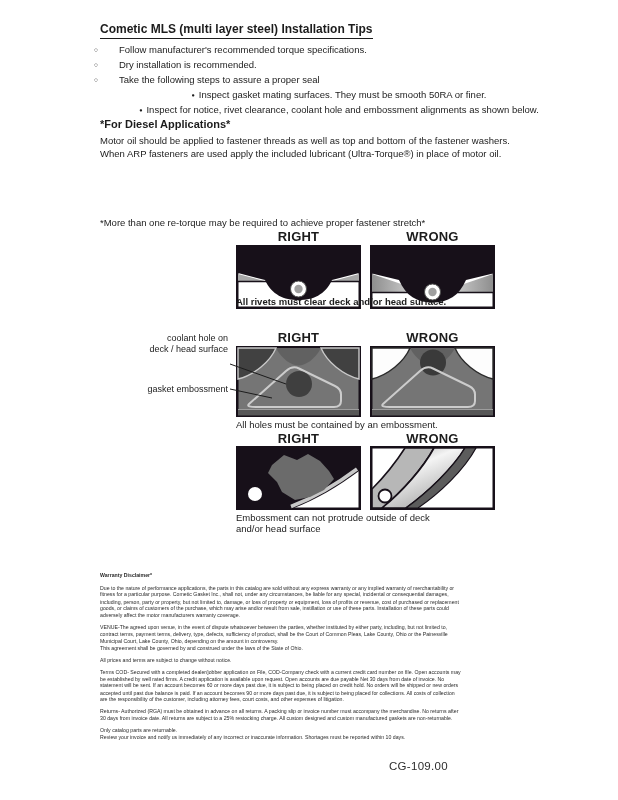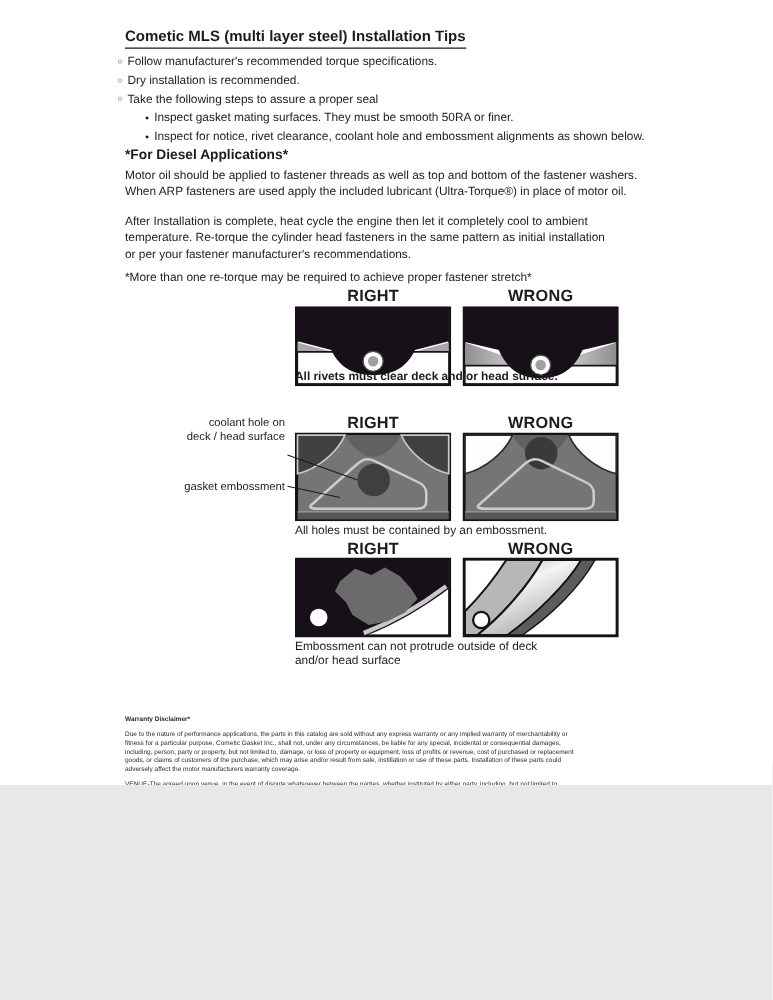--- a/index.html
+++ b/index.html
@@ -1,32 +1,32 @@
 <!DOCTYPE html>
 <html><head>
 <meta charset="utf-8">
 <style>
   * { margin:0; padding:0; box-sizing:border-box; }
   html,body { background:#e8e8e8; }
   .page {
-    position:relative; width:618px; height:628px; margin:0 auto;
+    position:relative; width:618px; height:800px; margin:0 auto;
     background:#ffffff; overflow:hidden;
     font-family:"Liberation Sans", sans-serif; color:#1c1c1c;
   }
   .abs { position:absolute; }
   .pre { white-space:pre-line; }
 
   .title {
     left:100px; top:22px; font-size:12px; font-weight:700;
     border-bottom:1.5px solid #1c1c1c; padding-bottom:1.5px; display:inline-block;
   }
 
   .bullets { left:94px; top:43px; width:490px; font-size:9.5px; }
-  .b { display:flex; gap:4px; line-height:14px; align-items:baseline; }
-  .b.sub { margin-left:22px; gap:4px; }
+  .b { display:flex; gap:21px; line-height:14px; align-items:baseline; }
+  .b.sub { gap:4px;justify-content:center; }
   .glyph { flex:0 0 auto; }
   .glyph.o::before { content:"○"; font-size:6.5px; position:relative; top:-1px; }
   .glyph.d::before { content:"●"; font-size:5.5px; position:relative; top:-1px; }
 
   .h-diesel { left:100px; top:118px; font-size:11px; font-weight:700; }
   .para { left:100px; top:0; width:450px; font-size:9.5px; line-height:13px; }
   .p1 { top:134px; }
   .p2 { top:171px; }
   .note { top:216px; }
 
@@ -74,23 +74,20 @@
     </div>
     <div class="b sub">
       <span class="glyph d"></span>
       <span>Inspect for notice, rivet clearance, coolant hole and embossment alignments as shown below.</span>
     </div>
   </div>
 
   <div class="abs h-diesel">*For Diesel Applications*</div>
   <div class="abs para p1 pre">Motor oil should be applied to fastener threads as well as top and bottom of the fastener washers.
 When ARP fasteners are used apply the included lubricant (Ultra-Torque®) in place of motor oil.</div>
-  <div class="abs para p2 pre">After Installation is complete, heat cycle the engine then let it completely cool to ambient
-temperature. Re-torque the cylinder head fasteners in the same pattern as initial installation
-or per your fastener manufacturer's recommendations.</div>
   <div class="abs para note">*More than one re-torque may be required to achieve proper fastener stretch*</div>
 
   <div class="abs rw-label" style="left:236px; top:229px;">RIGHT</div>
   <div class="abs rw-label" style="left:370px; top:229px;">WRONG</div>
 
   <svg class="abs panel" style="left:236px; top:245px;" width="125" height="64" viewBox="0 0 125 64">
     <rect x="1.25" y="1.25" width="122.5" height="61.5" fill="#ffffff" stroke="#171019" stroke-width="2.5"></rect>
     <polygon points="2,29 30,36.5 2,36.5" fill="#a8a8a8"></polygon>
     <polygon points="123,29 95,36.5 123,36.5" fill="#a8a8a8"></polygon>
     <line x1="2" y1="36.5" x2="123" y2="36.5" stroke="#171019" stroke-width="1.4"></line>

